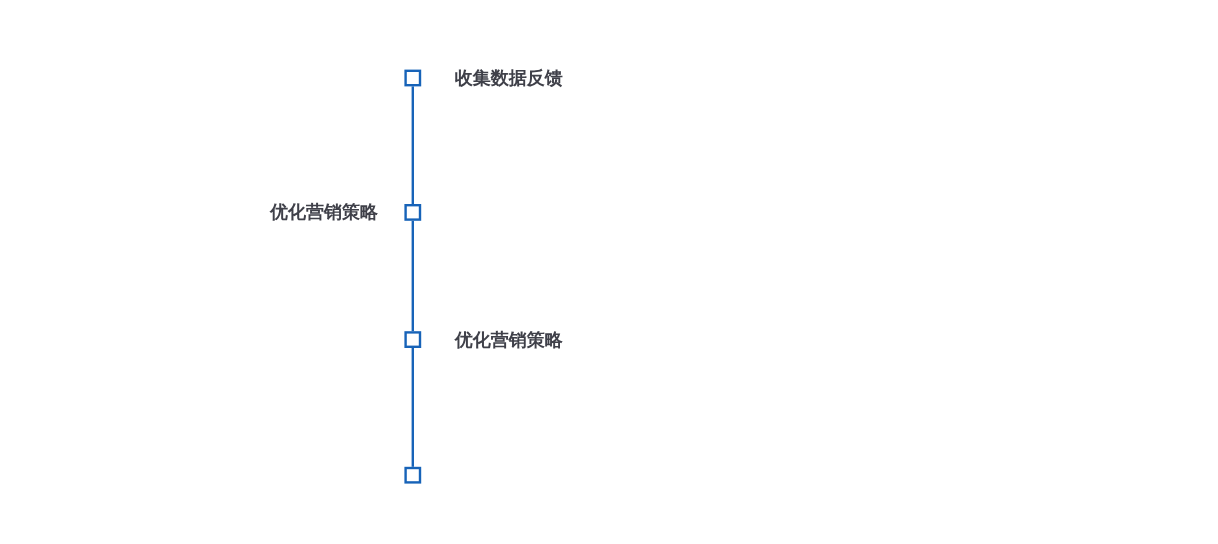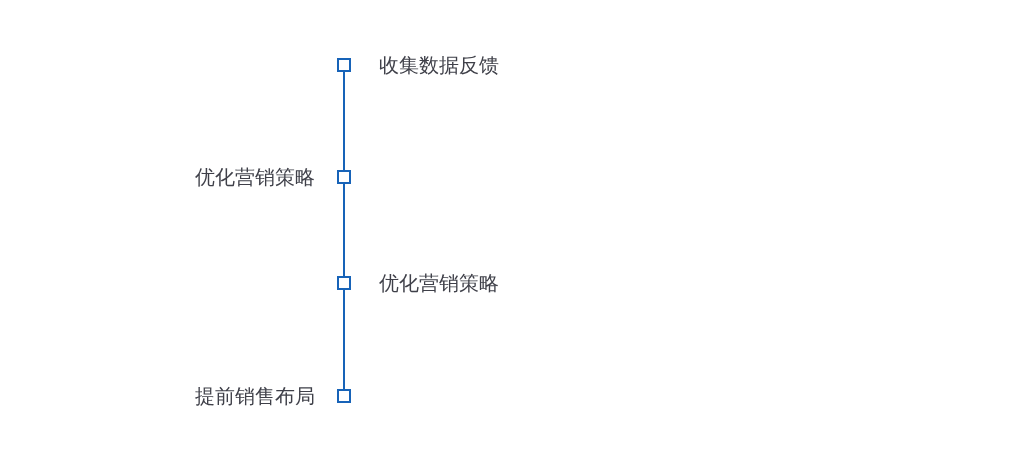--- a/index.html
+++ b/index.html
@@ -27,22 +27,22 @@
     position: absolute;
     left: 337px;
     width: 10px;
     height: 10px;
     background: #ffffff;
     border: 2.5px solid var(--accent, #1763B8);
     box-sizing: content-box;
   }
   .node-label {
     position: absolute;
-    font-size: 20px;
-    font-weight: 400;
+    font-size: 15px;
+    font-weight: 700;
     color: var(--label, #3F4049);
     white-space: nowrap;
     line-height: 22px;
   }
   .node-label.right { left: 379px; text-align: left; }
   .node-label.left  { right: 700px; text-align: right; }
 
   
   .sq-1 { top: 58px; }
   .sq-2 { top: 170px; }
@@ -63,15 +63,14 @@
   <div class="node-square sq-1"></div>
   <div class="node-label right lb-1">收集数据反馈</div>
 
   <div class="node-square sq-2"></div>
   <div class="node-label left lb-2">优化营销策略</div>
 
   <div class="node-square sq-3"></div>
   <div class="node-label right lb-3">优化营销策略</div>
 
   <div class="node-square sq-4"></div>
-  <div class="node-label left lb-4">提前销售布局</div>
 
 </div>
 
 </body></html>

